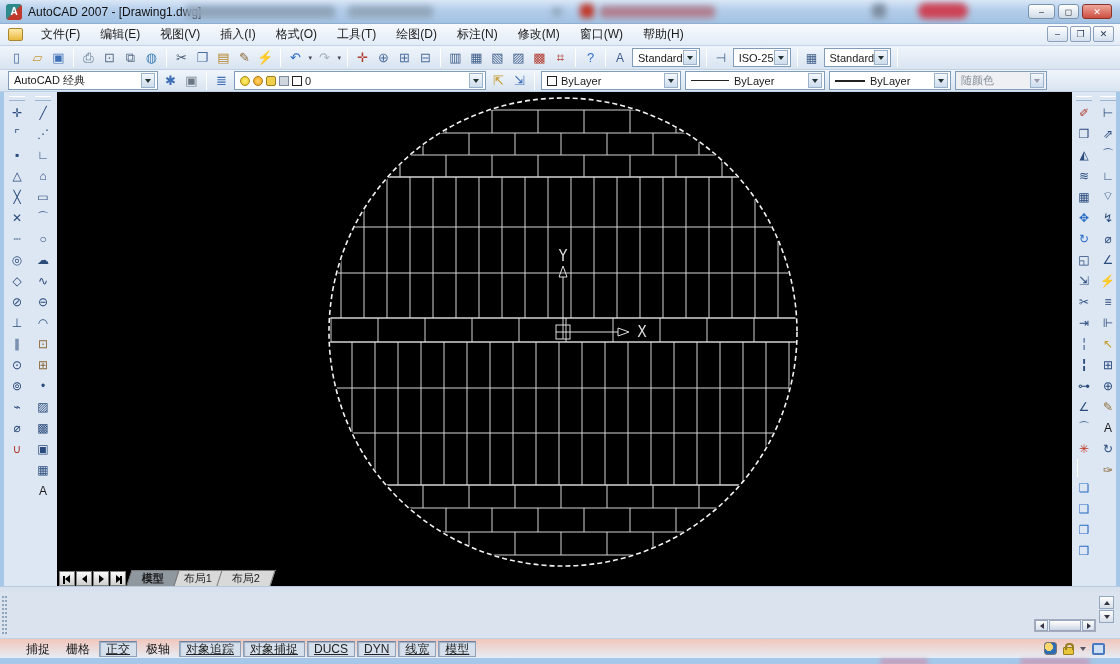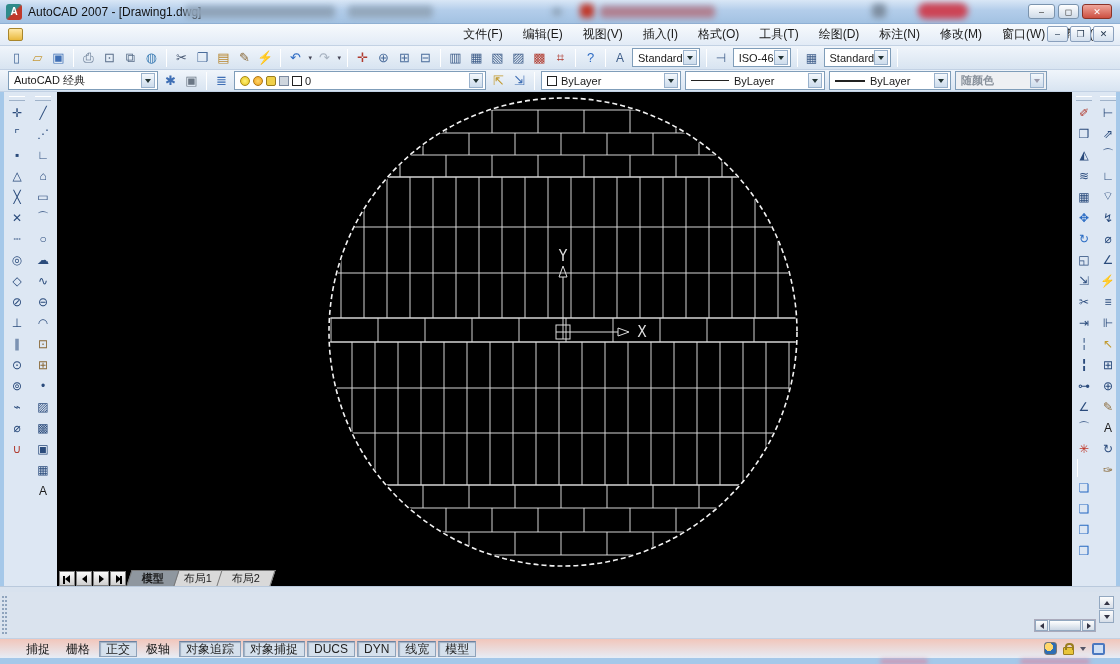--- a/index.html
+++ b/index.html
@@ -13,21 +13,21 @@
   .app-icon { width:16px; height:16px; border-radius:3px; background:linear-gradient(135deg,#2e8b8b 45%,#c0392b 55%);
     color:#fff; font-size:10px; font-weight:bold; display:flex; align-items:center; justify-content:center; margin-right:6px; }
   .title-text { font-size:12px; color:#111; white-space:nowrap; }
   .blur-blob { position:absolute; filter:blur(3px); border-radius:4px; }
   .win-btns { position:absolute; right:8px; top:4px; display:flex; gap:3px; }
   .win-btn { height:15px; border:1px solid #7a93ad; border-radius:3px;
     background:linear-gradient(#ffffff,#cfdbe8); font-size:9px; line-height:12px; text-align:center; color:#333; }
   .win-btn.close { background:linear-gradient(#f0a79c,#cc4f41); color:#fff; border-color:#8a3328; }
 
   .menubar { position:absolute; left:0; top:24px; width:1120px; height:22px;
-    background:linear-gradient(#f7fafd,#e2ebf6); border-bottom:1px solid #c3d2e4; display:flex; align-items:center; padding:0 4px;justify-content:space-between; }
+    background:linear-gradient(#f7fafd,#e2ebf6); border-bottom:1px solid #c3d2e4; display:flex; align-items:center; padding:0 4px; }
   .mdi-icon { width:15px; height:13px; background:linear-gradient(#ffe9a8,#e9b93d); border:1px solid #a8862d; border-radius:2px; margin:0 8px 0 4px; }
   .menu-item { padding:2px 10px; white-space:nowrap; }
   .mdi-btns { position:absolute; right:6px; top:2px; display:flex; gap:2px; }
   .mdi-btn { width:21px; height:16px; border:1px solid #8aa0bd; border-radius:2px;
     background:linear-gradient(#fdfeff,#d4e0ee); font-size:9px; line-height:14px; text-align:center; color:#23374e; }
 
   
   .toolbar-row { position:absolute; left:0; width:1120px; background:linear-gradient(#f0f5fb,#d8e4f1);
     border-bottom:1px solid #c2d1e4; display:flex; align-items:center; padding:0 6px; }
   .tb1 { top:46px; height:24px; }
@@ -38,21 +38,21 @@
   .tbtn .glyph { pointer-events:none; }
   .tbtn.has-dd::after { content:"▾"; font-size:7px; color:#445; position:absolute; right:-6px; top:6px; }
   .tbtn.has-dd { margin-right:8px; }
   .tbtn.is-disabled .glyph { color:#a7b2c0 !important; }
   .tsep { width:1px; height:18px; background:#b4c4d8; border-right:1px solid #fff; margin:0 4px; display:inline-block; }
   .combo { height:19px; background:#fff; border:1px solid #7f9db9; display:flex; align-items:center;
     font-size:11px; padding:0 2px 0 5px; margin:0 2px; position:relative; }
   .combo .arrow-box { margin-left:auto; width:14px; height:15px; background:linear-gradient(#f4f8fc,#cddcec);
     border:1px solid #9ab2cc; display:flex; align-items:center; justify-content:center; }
   .tri-down { width:0; height:0; border-left:3px solid transparent; border-right:3px solid transparent; border-top:4px solid #233; }
-  .combo.disabled { background:#eef0f3; color:#8a929c;font-weight:bold; }
+  .combo.disabled { background:#eef0f3; color:#8a929c; }
   .combo-icon { width:20px; text-align:center; font-size:12px; color:#3f5e8a; }
   .mini { width:10px; height:10px; margin-right:3px; display:inline-block; }
   .layer-on-bulb-icon  { background:radial-gradient(#fff27a,#e8c21a); border-radius:50%; border:1px solid #a88a14; }
   .layer-freeze-sun-icon { background:radial-gradient(#ffd76a,#f0a01a); border-radius:50%; border:1px solid #b07714; }
   .layer-lock-icon { background:#f0d04a; border:1px solid #9a7d1f; border-radius:2px; }
   .layer-plot-icon { background:#cfd6de; border:1px solid #7c8aa0; }
   .layer-color-swatch { background:#fff; border:1px solid #222; }
   .line-sample { display:inline-block; width:38px; border-top:1px solid #222; margin-right:5px; }
   .line-sample.thick { border-top-width:2px; width:30px; }
   .swatch { width:10px; height:10px; background:#fff; border:1px solid #222; margin-right:4px; display:inline-block; }
@@ -104,21 +104,21 @@
   .hscroll .sbtn { height:11px; width:13px; }
 
   
   .statusbar { position:absolute; left:0; top:638px; width:1120px; height:20px;
     background:linear-gradient(#f977 , #fff0) , #e6edf6; border-top:1px solid #c2d1e4;
     display:flex; align-items:center; padding:0 5px; }
   .coords { width:232px; height:16px; border:1px solid #b7c6d8; border-top-color:#98a9bd; background:#eef3f9;
     font-size:12px; padding:0 6px; line-height:15px; }
   .toggles { display:flex; margin-left:14px; gap:2px; }
   .sbtn-toggle { height:16px; font-size:12px; padding:0 6px; border:1px solid transparent; background:transparent; line-height:14px; color:#222; }
-  .sbtn-toggle.on { border:1px solid #8da2ba; border-top-color:#6d82a0; background:#d5e0ec; box-shadow:inset 1px 1px 1px rgba(90,110,140,.45); }
+  .sbtn-toggle.on { border:1px solid #8da2ba; border-top-color:#6d82a0; background:#d5e0ec; box-shadow:inset 1px 1px 1px rgba(90,110,140,.45);text-decoration:underline; }
   .tray { margin-left:auto; display:flex; align-items:center; gap:6px; padding-right:10px; }
   .icon-comm { width:13px; height:13px; border-radius:3px; background:radial-gradient(circle at 35% 35%, #ffd76a 40%, #2e6db4 42%); border:1px solid #777; }
   .icon-lock { position:relative; width:11px; height:8px; background:#e8c53a; border:1px solid #9a7d1f; border-radius:1px; margin-top:5px; }
   .icon-lock::before { content:""; position:absolute; left:1px; top:-5px; width:5px; height:5px;
     border:2px solid #9a7d1f; border-bottom:none; border-radius:4px 4px 0 0; }
   .icon-screen { width:13px; height:12px; border:2px solid #4a78c0; background:#cfe0f5; border-radius:2px; }
   .frame-bottom { position:absolute; left:0; top:658px; width:1120px; height:6px; background:#a5c8e9; }
   .pink-artifact { position:absolute; filter:blur(2px); background:rgba(232,120,145,.6); border-radius:4px; }
 </style>
 </head>
@@ -277,21 +277,21 @@
           <span class="arrow-box">
             <span class="tri-down"></span>
           </span>
         </span>
         <span class="tsep"></span>
       </span>
 
       <span style="display:flex;align-items:center">
         <span class="combo-icon">⊣</span>
         <span class="combo">
-          <span>ISO-46</span>
+          <span>ISO-25</span>
           <span class="arrow-box">
             <span class="tri-down"></span>
           </span>
         </span>
         <span class="tsep"></span>
       </span>
 
       <span style="display:flex;align-items:center">
         <span class="combo-icon">▦</span>
         <span class="combo">

